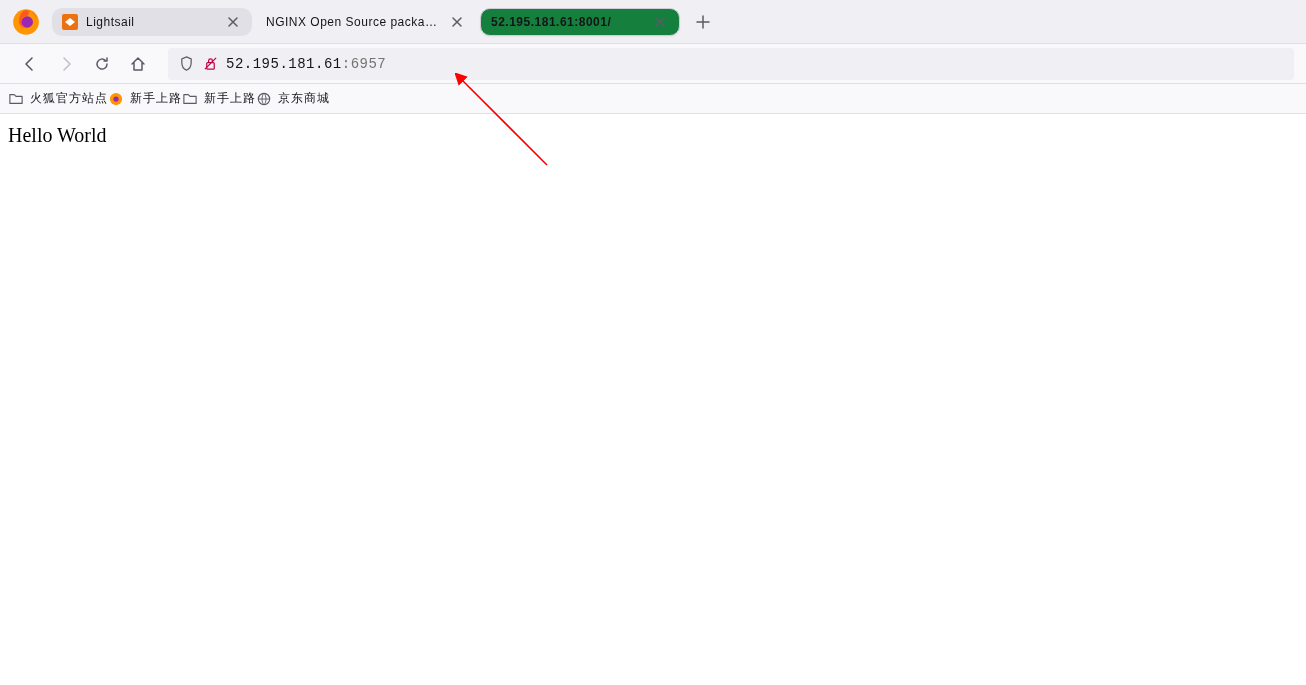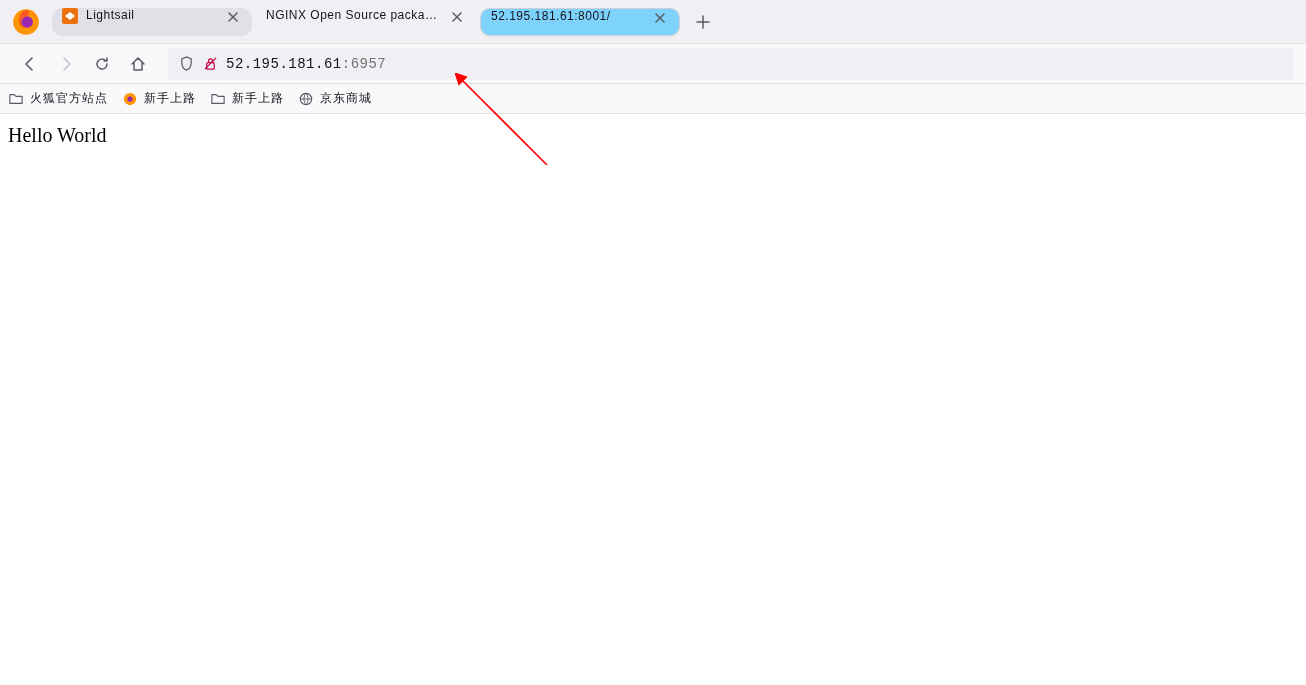--- a/index.html
+++ b/index.html
@@ -26,41 +26,43 @@
     .firefox-logo {
       width: 28px;
       height: 28px;
       margin: 0 10px 0 4px;
       display: flex;
       align-items: center;
       justify-content: center;
     }
     .tab {
       display: flex;
+      align-items: center;
       height: 28px;
       padding: 0 10px;
       margin: 0 2px;
       border-radius: 10px;
       min-width: 200px;
       max-width: 220px;
       font-size: 12px;
       color: #15141a;
       position: relative;
     }
     .tab.inactive {
       background: #e0e0e6;
     }
     .tab.plain {
       background: transparent;
       min-width: 200px;
     }
     .tab.active {
-      background: #7dd3fc;
+      background: #15803d;
       border: 1px solid #cfcfd8;
       box-shadow: 0 1px 2px rgba(0,0,0,0.05);
+      font-weight: bold;
     }
     .tab-favicon {
       width: 16px;
       height: 16px;
       margin-right: 8px;
       flex-shrink: 0;
       display: flex;
       align-items: center;
       justify-content: center;
     }
@@ -158,21 +160,20 @@
     .url-port {
       color: #737373;
     }
     .bookmarks-bar {
       display: flex;
       align-items: center;
       height: 30px;
       padding: 0 8px;
       background: #f9f9fb;
       border-bottom: 1px solid #e0e0e0;
-      gap: 14px;
     }
     .bookmark-item {
       display: flex;
       align-items: center;
       cursor: pointer;
       font-size: 12px;
       color: #15141a;
       font-family: "Microsoft YaHei", SimSun, sans-serif;
       letter-spacing: 1px;
     }

